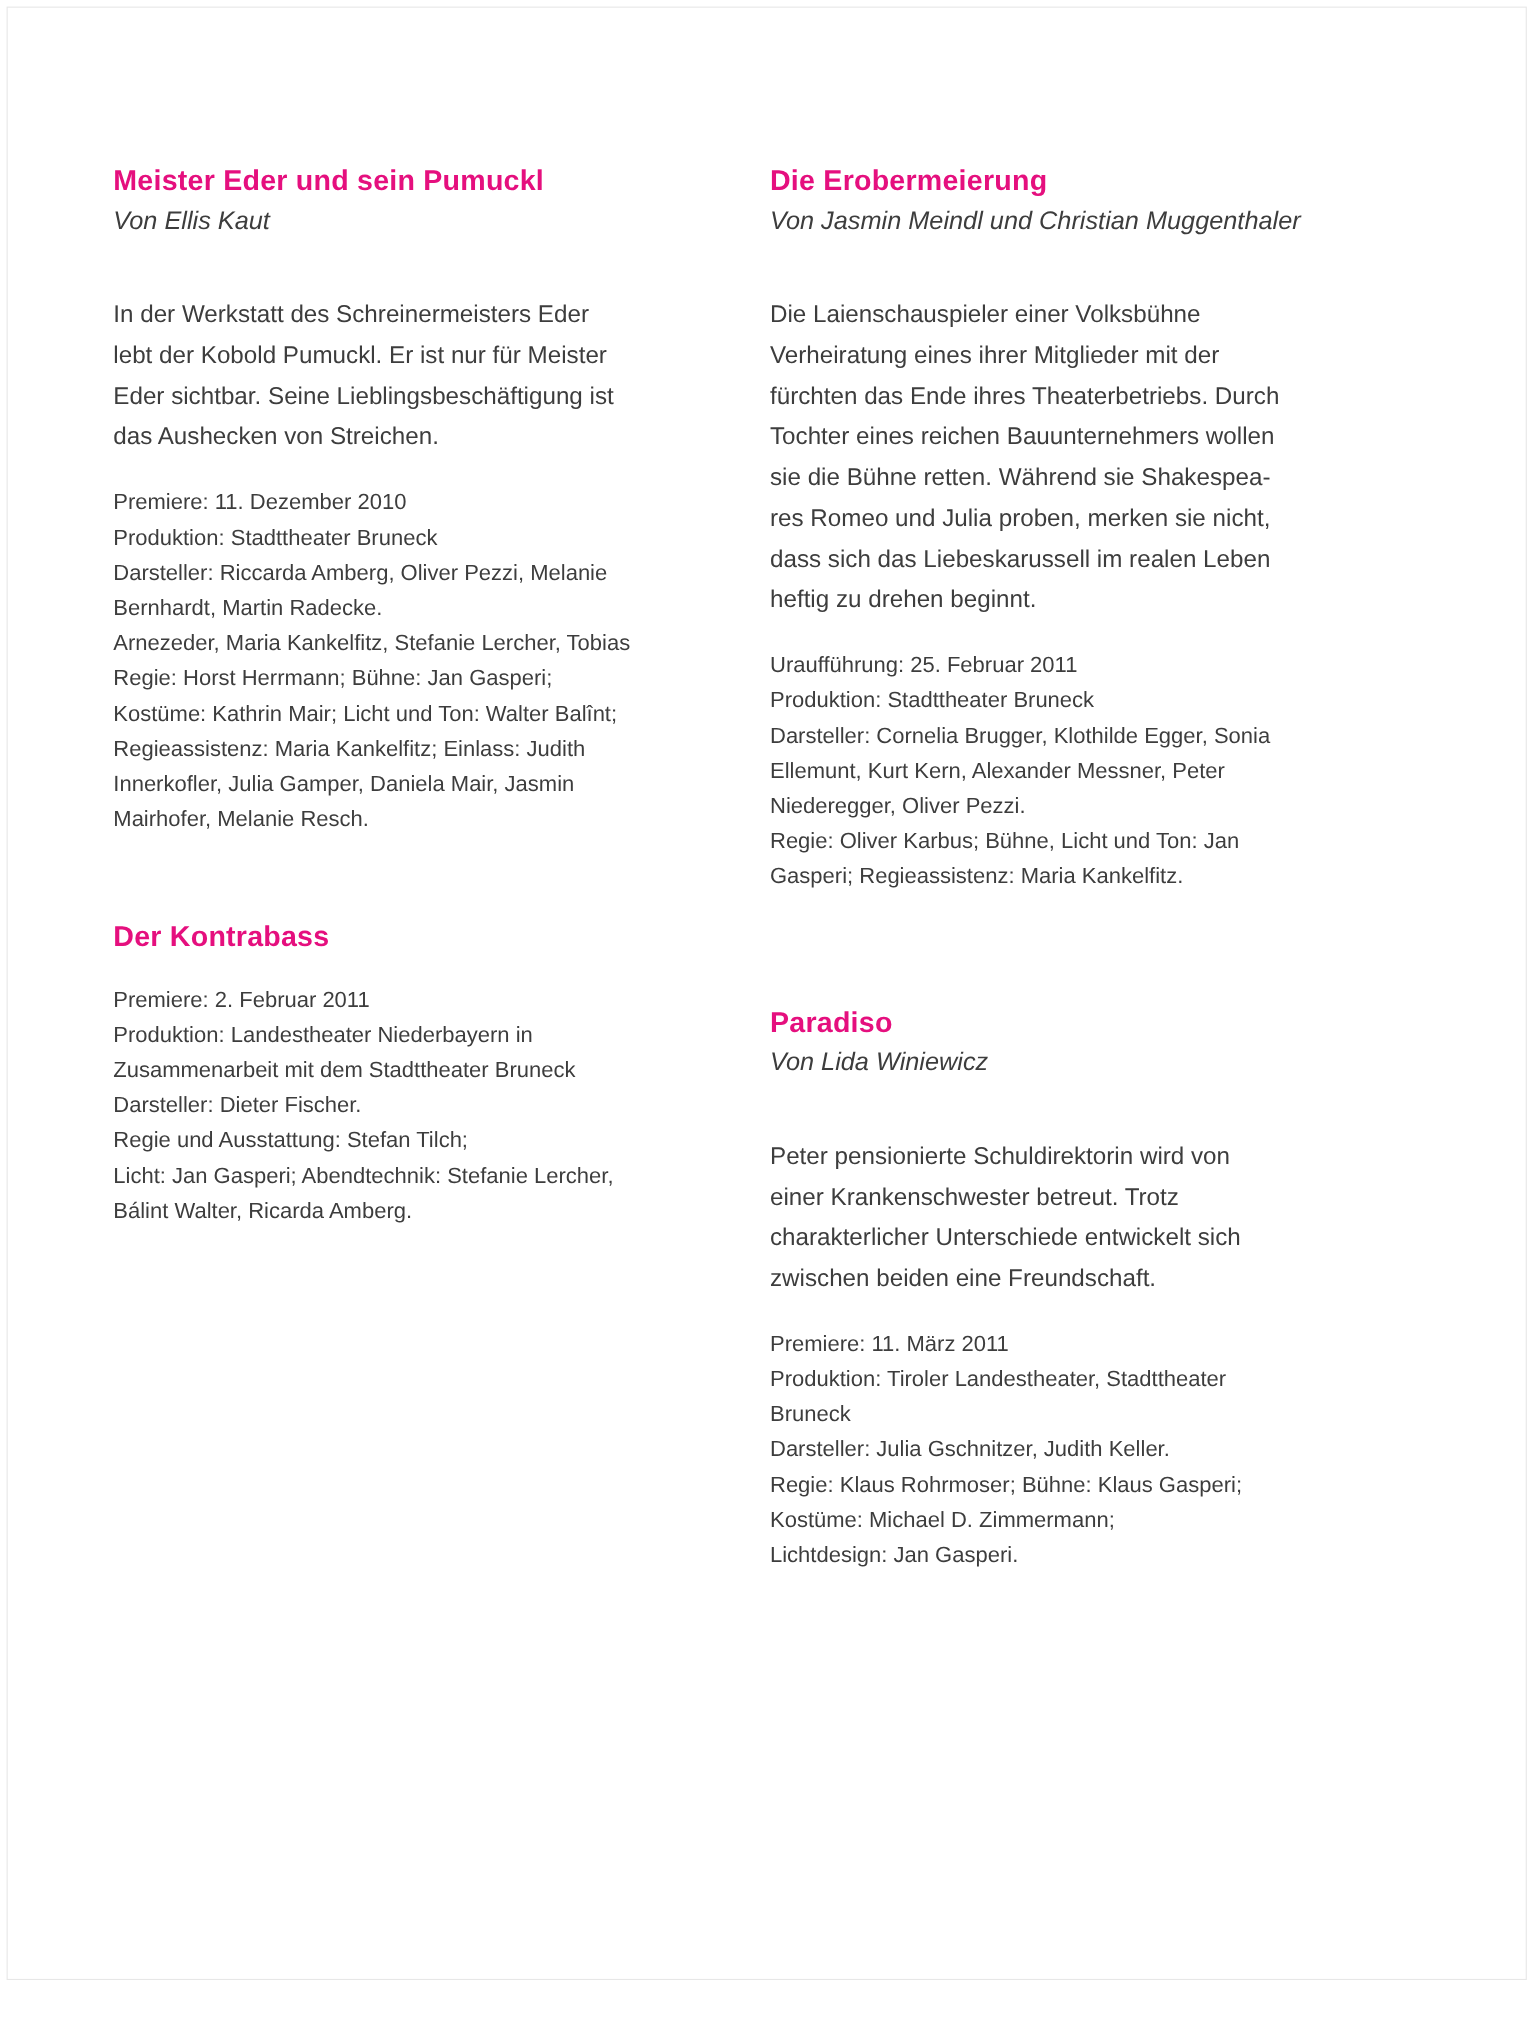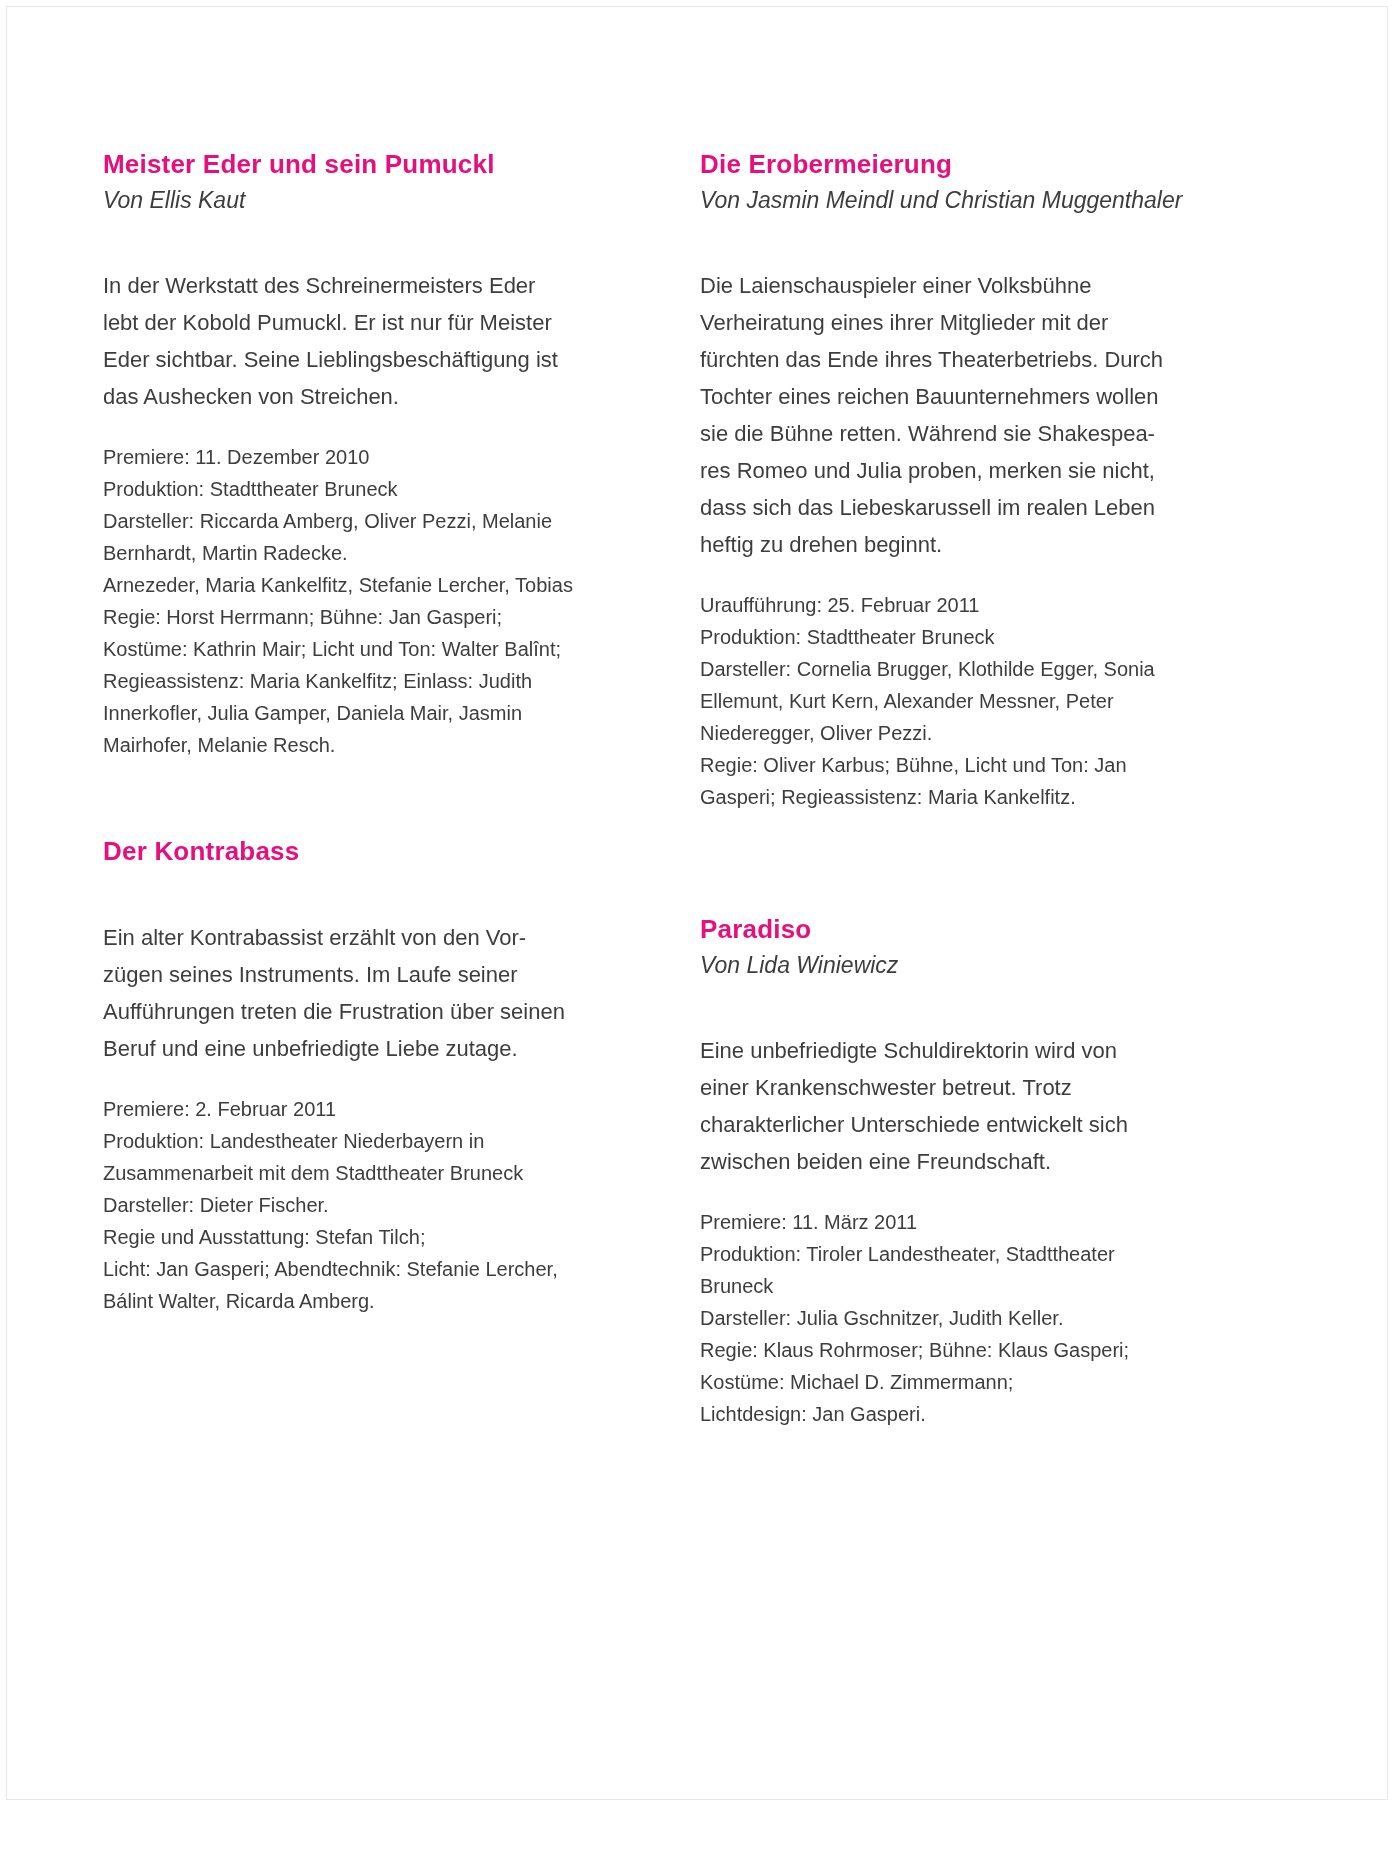--- a/index.html
+++ b/index.html
@@ -98,26 +98,20 @@
       <div class="credit-line">Regie: Horst Herrmann; Bühne: Jan Gasperi;</div>
       <div class="credit-line">Kostüme: Kathrin Mair; Licht und Ton: Walter Balînt;</div>
       <div class="credit-line">Regieassistenz: Maria Kankelfitz; Einlass: Judith</div>
       <div class="credit-line">Innerkofler, Julia Gamper, Daniela Mair, Jasmin</div>
       <div class="credit-line">Mairhofer, Melanie Resch.</div>
     </div>
   </div>
 
   <div class="section col-left sec-l2">
     <h2 class="section-title">Der Kontrabass</h2>
-    <div class="intro">
-      <div class="intro-line">Ein alter Kontrabassist erzählt von den Vor-</div>
-      <div class="intro-line">zügen seines Instruments. Im Laufe seiner</div>
-      <div class="intro-line">Aufführungen treten die Frustration über seinen</div>
-      <div class="intro-line">Beruf und eine unbefriedigte Liebe zutage.</div>
-    </div>
     <div class="credits">
       <div class="credit-line">Premiere: 2. Februar 2011</div>
       <div class="credit-line">Produktion: Landestheater Niederbayern in</div>
       <div class="credit-line">Zusammenarbeit mit dem Stadttheater Bruneck</div>
       <div class="credit-line">Darsteller: Dieter Fischer.</div>
       <div class="credit-line">Regie und Ausstattung: Stefan Tilch;</div>
       <div class="credit-line">Licht: Jan Gasperi; Abendtechnik: Stefanie Lercher,</div>
       <div class="credit-line">Bálint Walter, Ricarda Amberg.</div>
     </div>
   </div>
@@ -143,21 +137,21 @@
       <div class="credit-line">Niederegger, Oliver Pezzi.</div>
       <div class="credit-line">Regie: Oliver Karbus; Bühne, Licht und Ton: Jan</div>
       <div class="credit-line">Gasperi; Regieassistenz: Maria Kankelfitz.</div>
     </div>
   </div>
 
   <div class="section col-right sec-r2">
     <h2 class="section-title">Paradiso</h2>
     <p class="section-author">Von Lida Winiewicz</p>
     <div class="intro">
-      <div class="intro-line">Eine unbefriedigte Schuldirektorin wird von</div>
+      <div class="intro-line">Peter pensionierte Schuldirektorin wird von</div>
       <div class="intro-line">einer Krankenschwester betreut. Trotz</div>
       <div class="intro-line">charakterlicher Unterschiede entwickelt sich</div>
       <div class="intro-line">zwischen beiden eine Freundschaft.</div>
     </div>
     <div class="credits">
       <div class="credit-line">Premiere: 11. März 2011</div>
       <div class="credit-line">Produktion: Tiroler Landestheater, Stadttheater</div>
       <div class="credit-line">Bruneck</div>
       <div class="credit-line">Darsteller: Julia Gschnitzer, Judith Keller.</div>
       <div class="credit-line">Regie: Klaus Rohrmoser; Bühne: Klaus Gasperi;</div>

